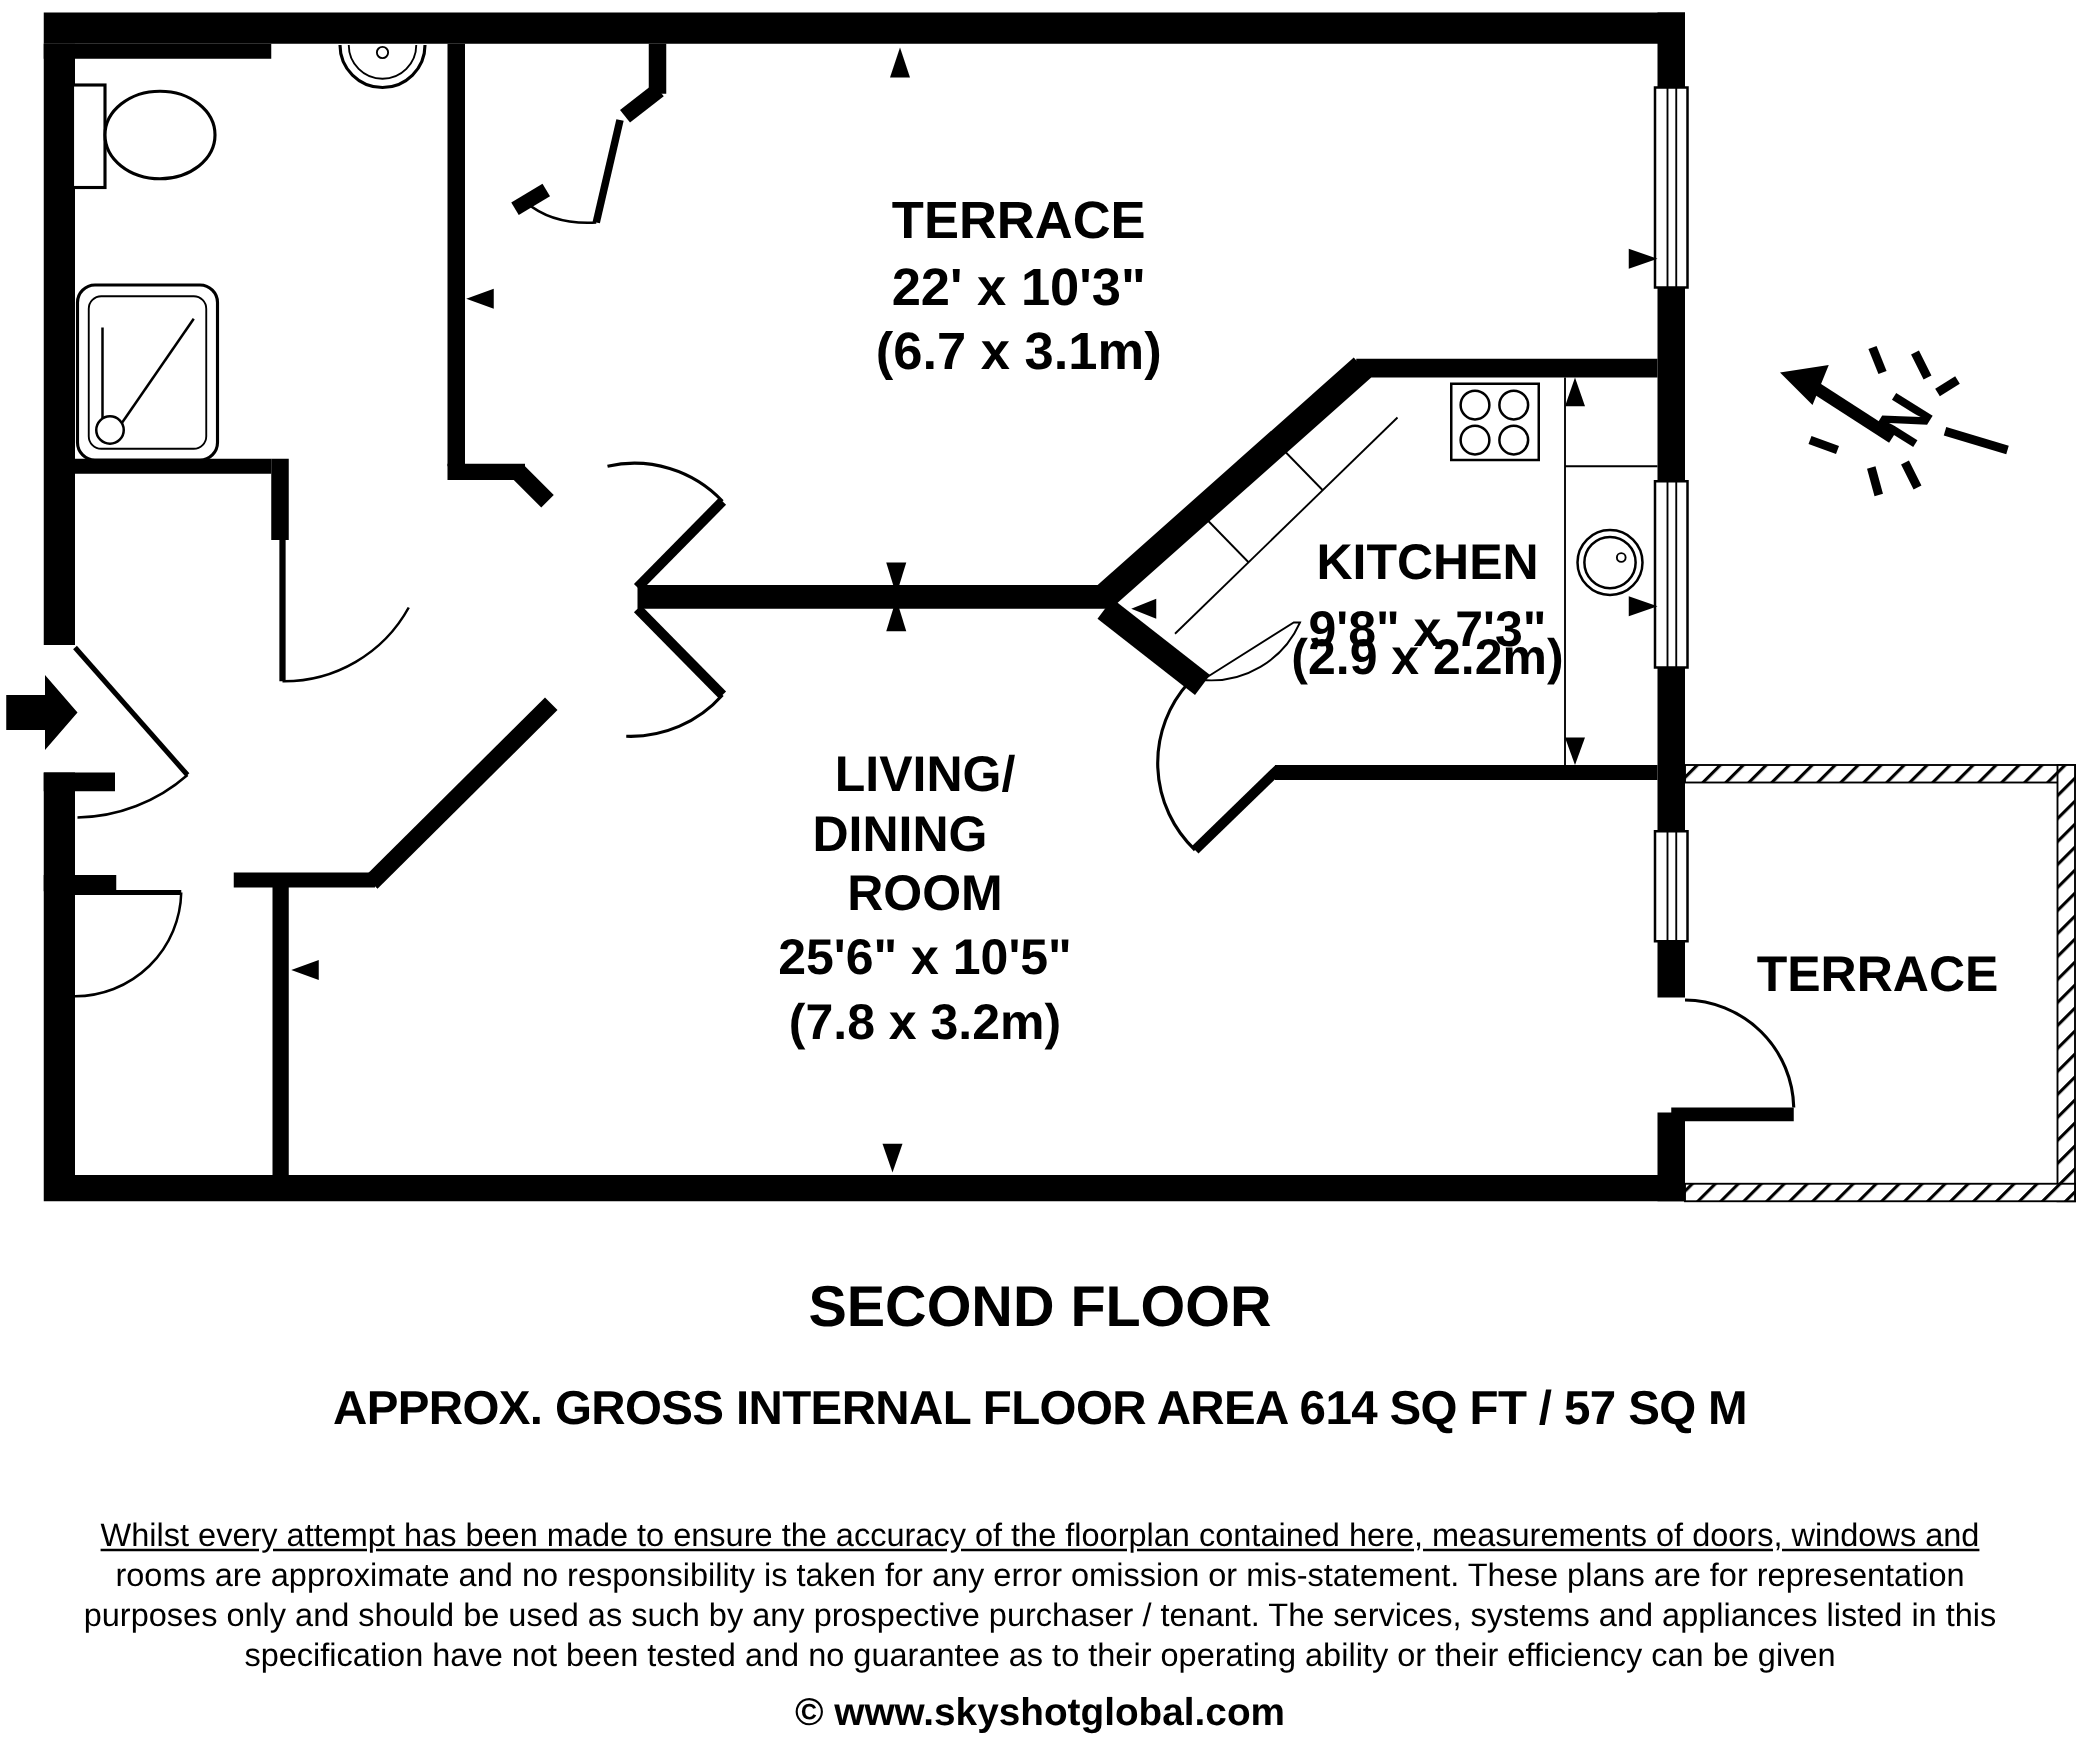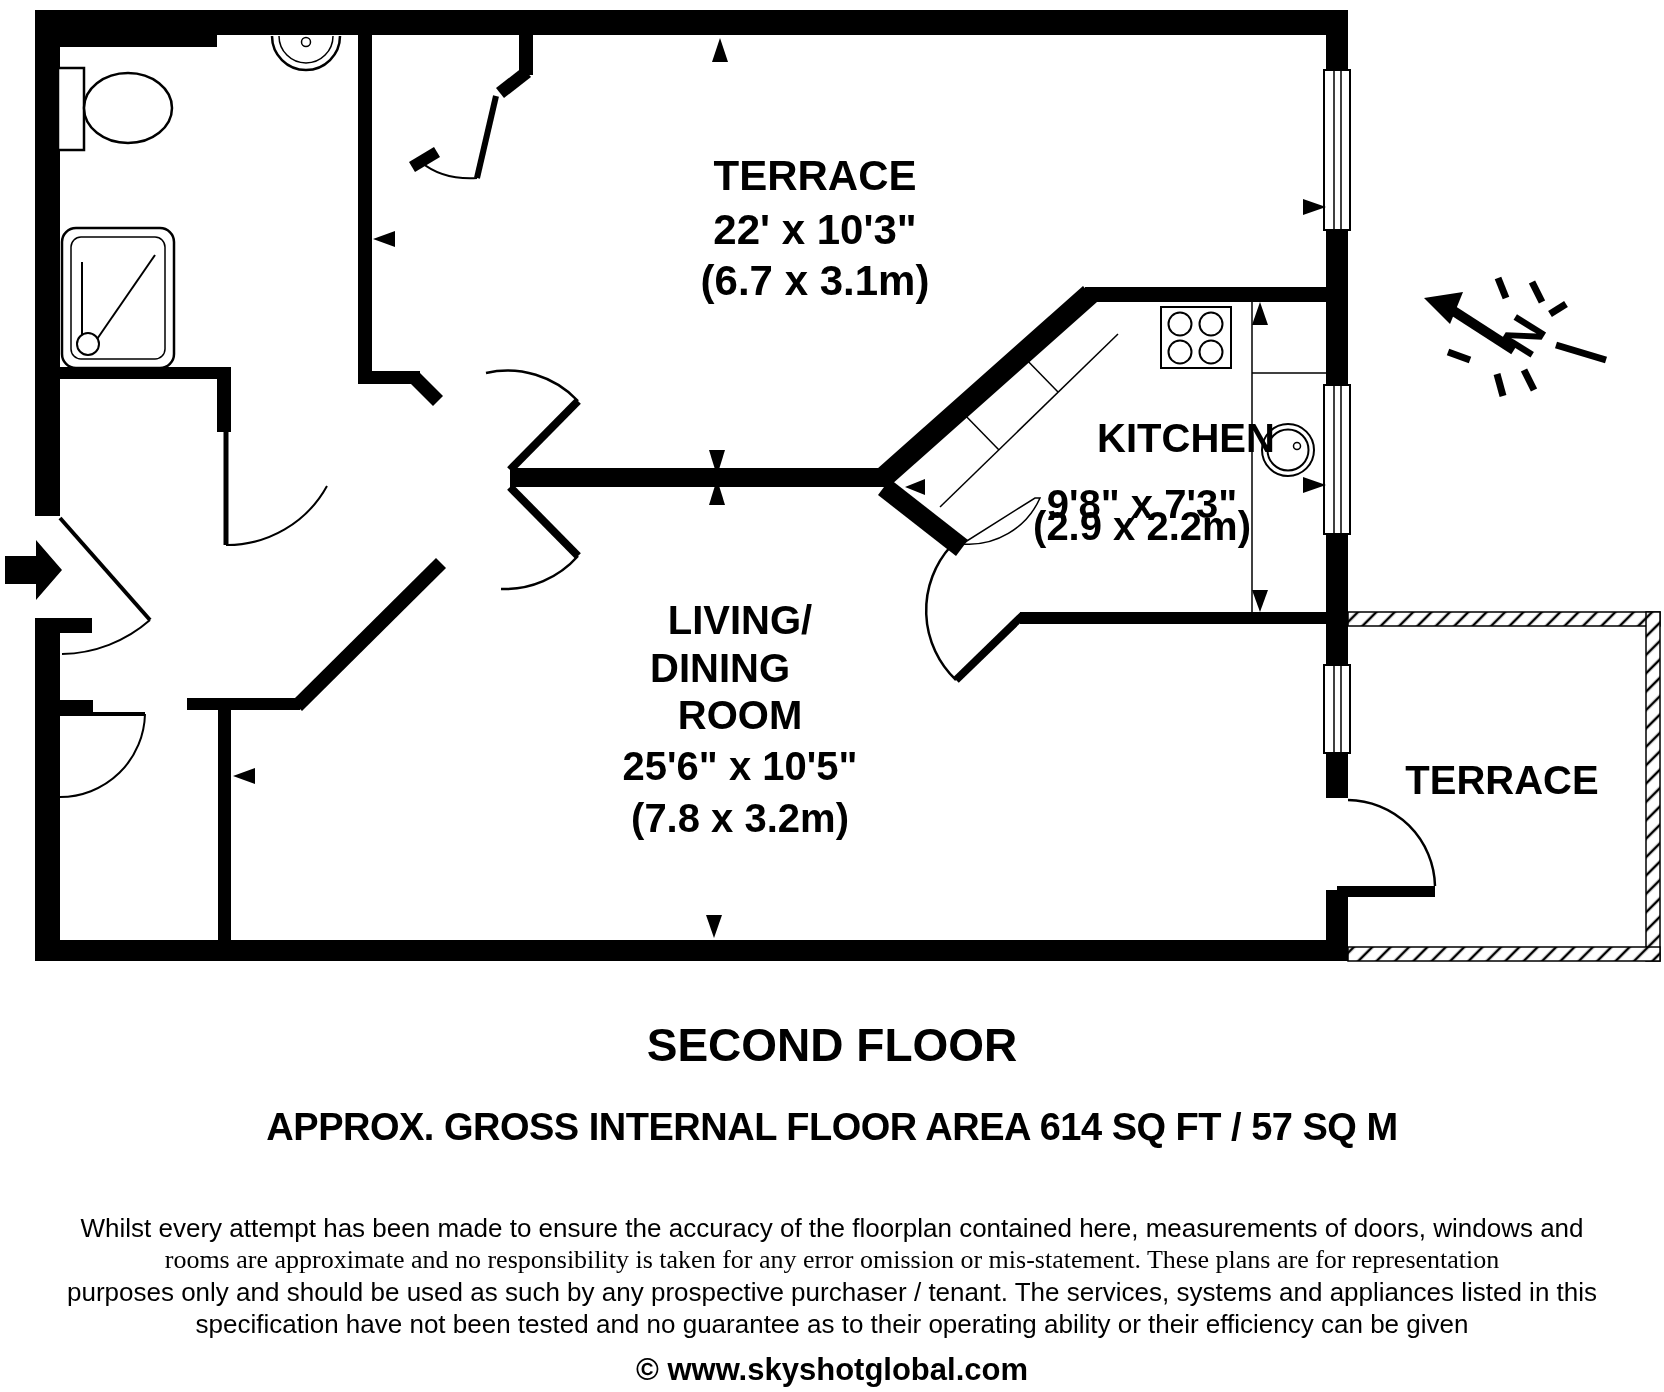--- a/index.html
+++ b/index.html
@@ -191,35 +191,35 @@
       <line x1="1497" y1="374" x2="1503" y2="396"></line>
       <line x1="1448" y1="352" x2="1470" y2="360"></line>
     </g>
   </g>
 </svg>
 
 <div class="lbl room-lbl" style="left:815px;top:152px;">TERRACE</div>
 <div class="lbl room-lbl" style="left:815px;top:206px;">22' x 10'3"</div>
 <div class="lbl room-lbl" style="left:815px;top:257px;">(6.7 x 3.1m)</div>
 
-<div class="lbl room-lbl-sm" style="left:1142px;top:416px;margin-left:44px;">KITCHEN</div>
+<div class="lbl room-lbl-sm" style="left:1142px;top:428px;">KITCHEN</div>
 <div class="lbl room-lbl-sm" style="left:1142px;top:482px;">9'8" x 7'3"</div>
 <div class="lbl room-lbl-sm" style="left:1142px;top:504px;">(2.9 x 2.2m)</div>
 
 <div class="lbl room-lbl-sm" style="left:740px;top:598px;">LIVING/</div>
 <div class="lbl room-lbl-sm" style="left:720px;top:646px;">DINING</div>
 <div class="lbl room-lbl-sm" style="left:740px;top:693px;">ROOM</div>
 <div class="lbl room-lbl-sm" style="left:740px;top:744px;">25'6" x 10'5"</div>
 <div class="lbl room-lbl-sm" style="left:740px;top:796px;">(7.8 x 3.2m)</div>
 
 <div class="lbl room-lbl-sm" style="left:1502px;top:758px;">TERRACE</div>
 
 <div class="north-n" style="left:1524px;top:336px;">N</div>
 
 <div class="lbl floor-lbl" style="left:832px;top:1018px;">SECOND FLOOR</div>
 <div class="lbl area-lbl" style="left:832px;top:1106px;">APPROX. GROSS INTERNAL FLOOR AREA 614 SQ FT / 57 SQ M</div>
 
-<div class="disc" style="top:1213px;">Whilst every attempt has been made to ensure the accuracy of the floorplan contained here, measurements of doors, windows and</div>
-<div class="disc" style="top:1245px;font-family:Liberation Serif, serif;">rooms are approximate and no responsibility is taken for any error omission or mis-statement. These plans are for representation</div>
+<div class="disc" style="top:1213px;text-decoration:underline;">Whilst every attempt has been made to ensure the accuracy of the floorplan contained here, measurements of doors, windows and</div>
+<div class="disc" style="top:1245px;">rooms are approximate and no responsibility is taken for any error omission or mis-statement. These plans are for representation</div>
 <div class="disc" style="top:1277px;">purposes only and should  be used as such by any prospective purchaser / tenant. The services, systems and appliances listed in this</div>
 <div class="disc" style="top:1309px;">specification have not been tested and no guarantee as to their operating ability or their efficiency can be given</div>
 
 <div class="lbl copy-lbl" style="left:832px;top:1352px;">© www.skyshotglobal.com</div>
 
 </body></html>

